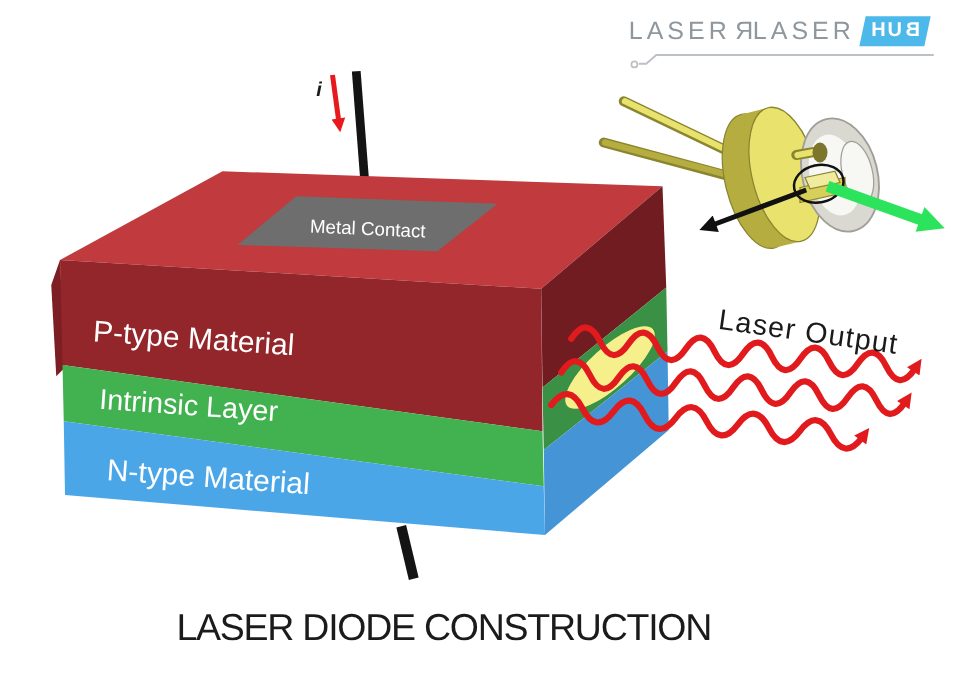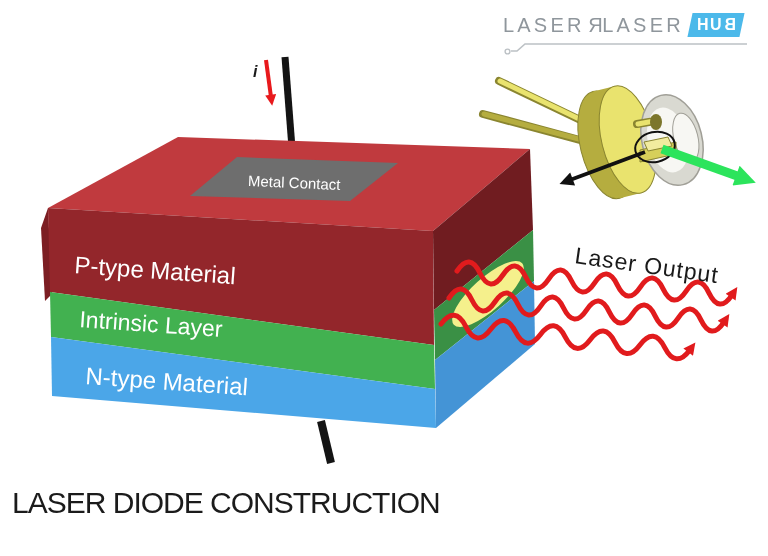--- a/index.html
+++ b/index.html
@@ -21,21 +21,21 @@
     margin-left:6px;background:var(--hub-bg,#4cb9ea);color:var(--hub-text,#ffffff);
     font-size:16px;font-weight:bold;letter-spacing:1.5px;line-height:22px;
     padding:1px 6px 1px 7px;transform:skewX(-12deg);display:inline-block;
   }
   .logo-hub .inner{display:inline-block;transform:skewX(12deg);}
   .mirror{display:inline-block;transform:scaleX(-1);}
   .logo-underline{display:block;margin-top:3px;}
 
   
   .title{
-    position:absolute;left:12px;top:486px;width:710px;
+    position:absolute;left:0;top:486px;width:710px;text-align:center;
     font-size:30px;font-weight:400;letter-spacing:-1px;
     color:var(--title-color,#1b1b1b);
   }
 </style>
 </head>
 <body>
 
 <div class="stage">
 
   <svg class="diagram-svg" width="768" height="556" viewBox="0 0 768 556">

